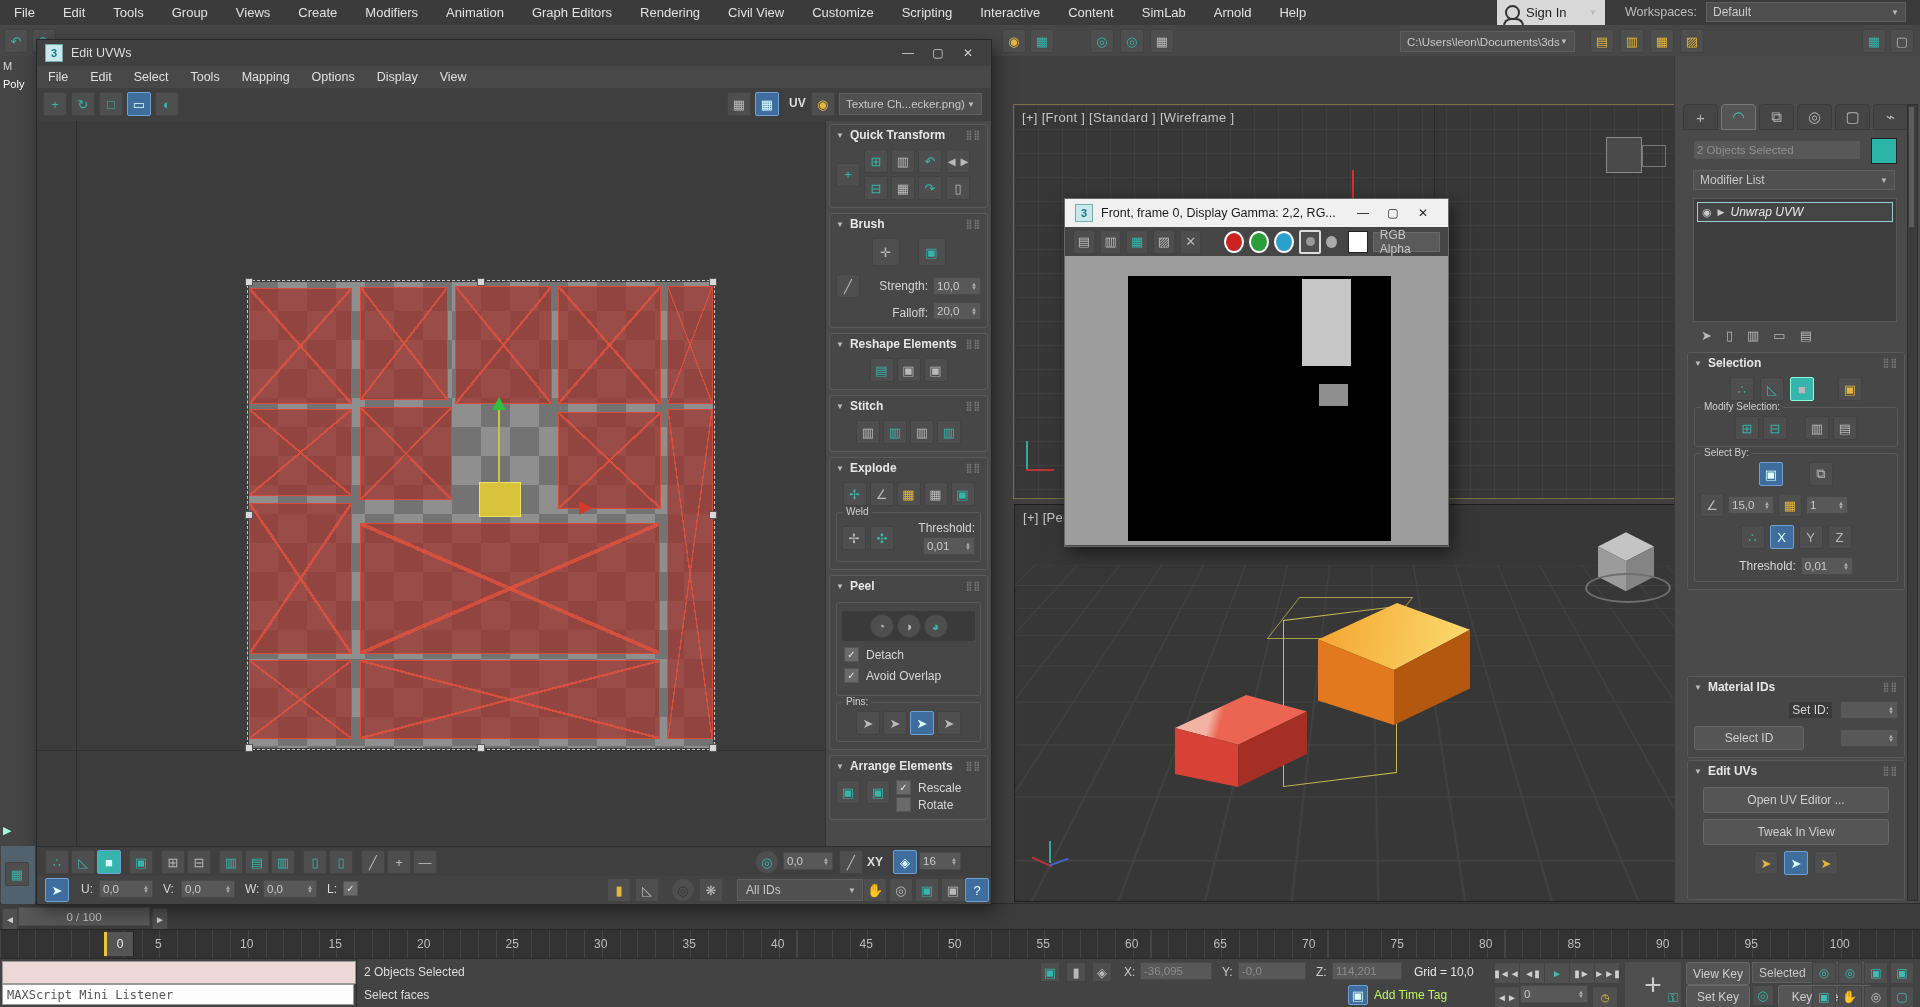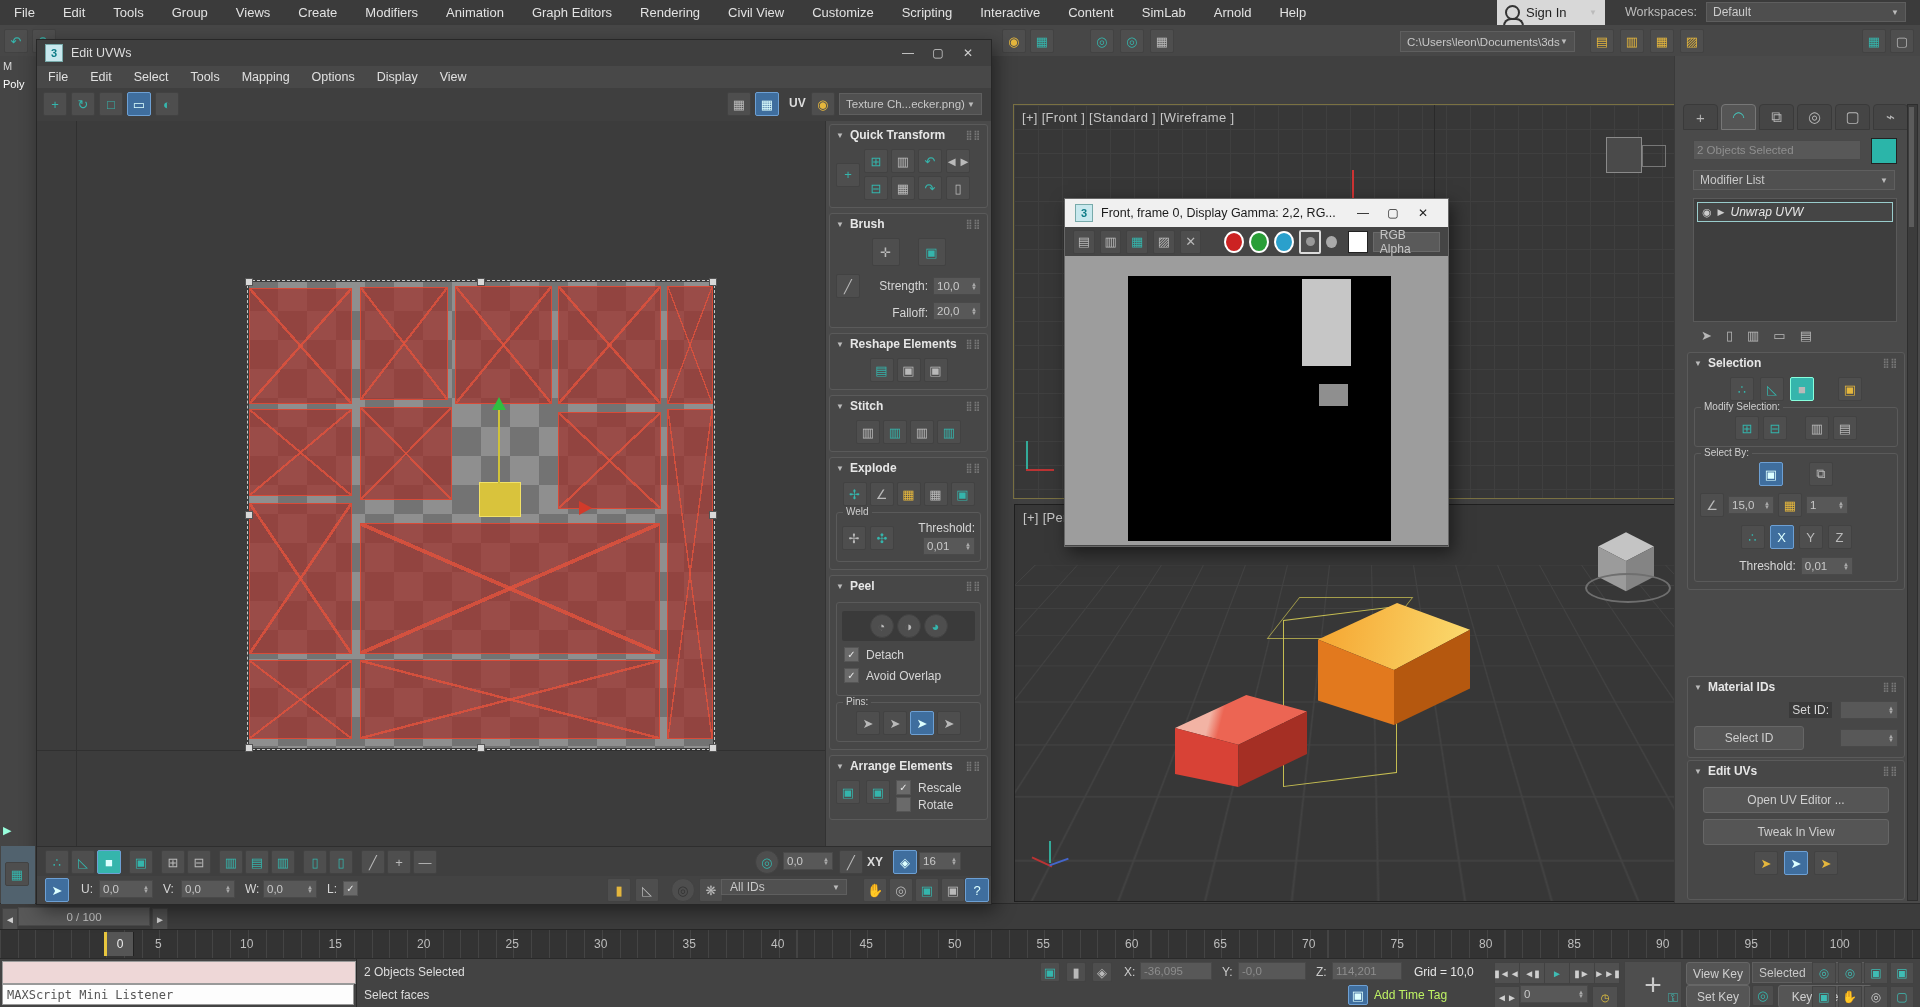--- a/index.html
+++ b/index.html
@@ -492,21 +492,21 @@
       <span class="abs fld" style="left:226px;top:4px;width:54px;">
           <span>0,0</span>
           <span class="spin">▲<br>▼</span>
         </span>
       <span class="abs lbl" style="left:290px;top:6px;">L:</span>
       <span class="abs cb" style="left:306px;top:5px;">✓</span>
       <span class="abs ic yellow" style="left:570px;top:2px;">▮</span>
       <span class="abs ic" style="left:598px;top:2px;">◺</span>
       <span class="abs ic" style="left:634px;top:2px;border-radius:50%;color:#333;">◎</span>
       <span class="abs ic" style="left:662px;top:2px;">❋</span>
-      <div class="abs dd" style="left:684px;top:3px;width:126px;height:16px;padding-left:8px;">
+      <div class="abs dd" style="left:700px;top:3px;width:126px;height:22px;padding-left:8px;">
         <span>All IDs</span>
         <span class="caret">▼</span>
       </div>
       <span class="abs ic" style="left:826px;top:2px;">✋</span>
       <span class="abs ic" style="left:852px;top:2px;">◎</span>
       <span class="abs ic teal" style="left:878px;top:2px;">▣</span>
       <span class="abs ic" style="left:904px;top:2px;">▣</span>
       <span class="abs ic sel" style="left:928px;top:2px;">?</span>
     </div>
 

